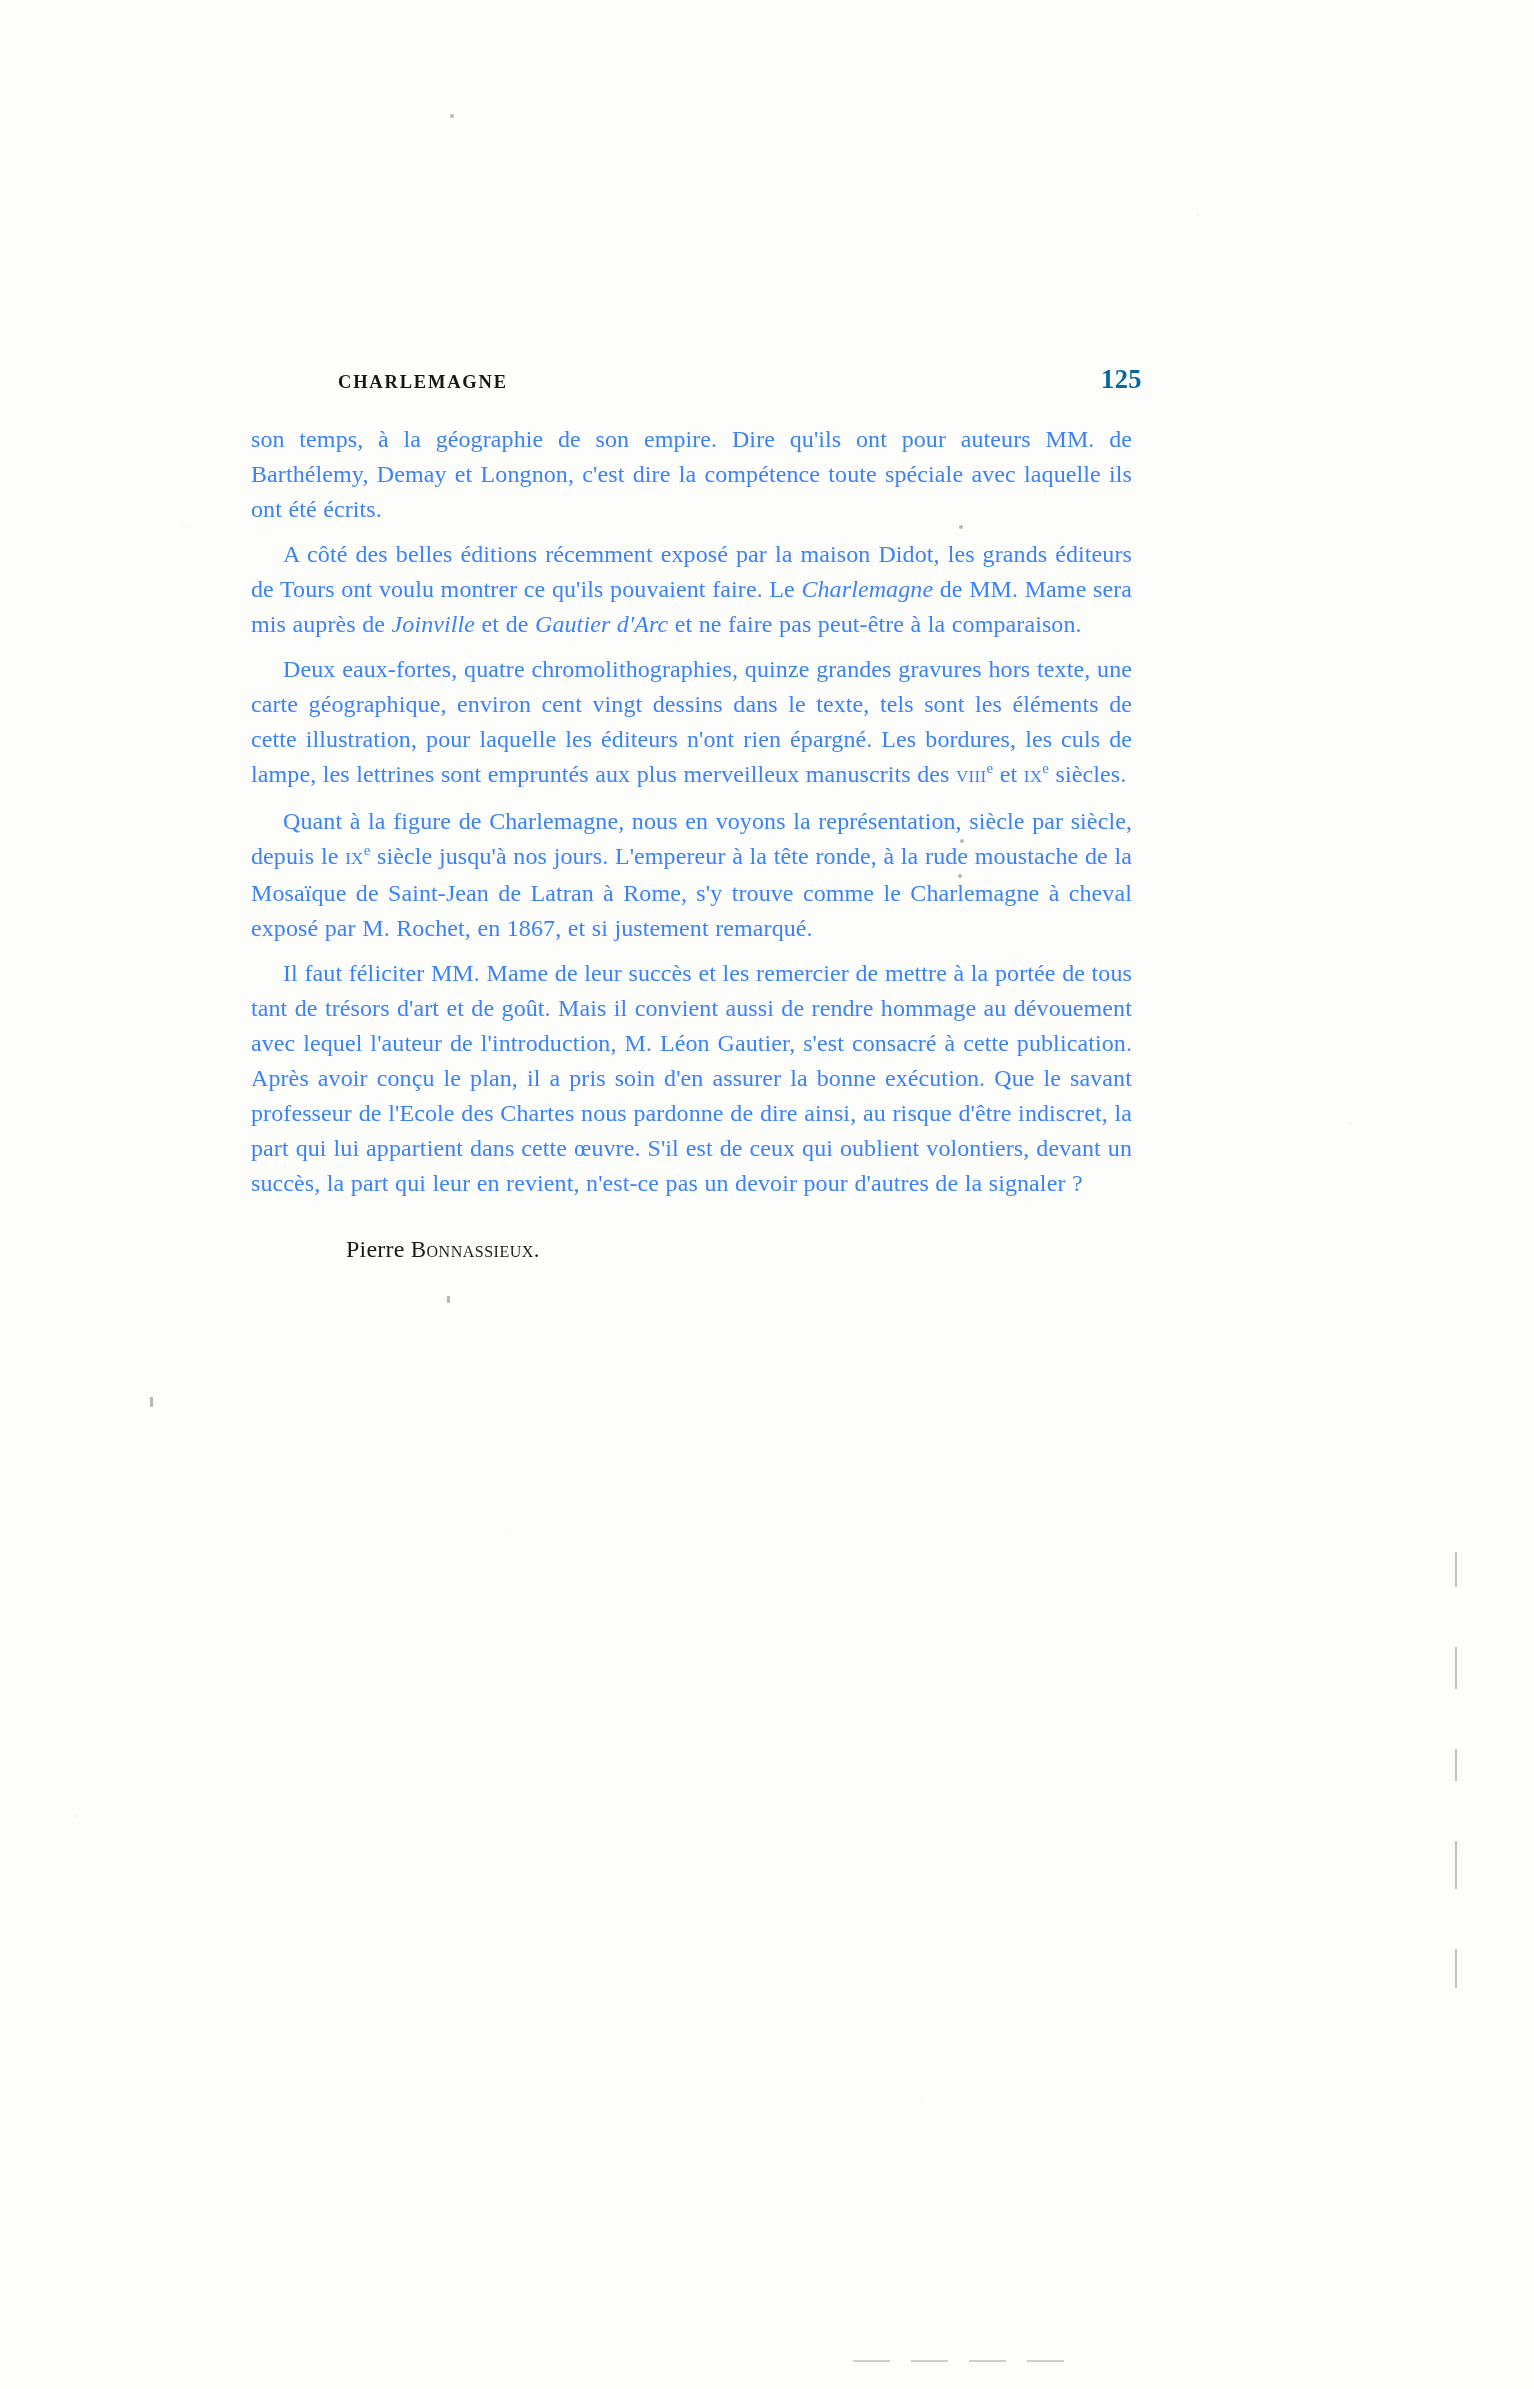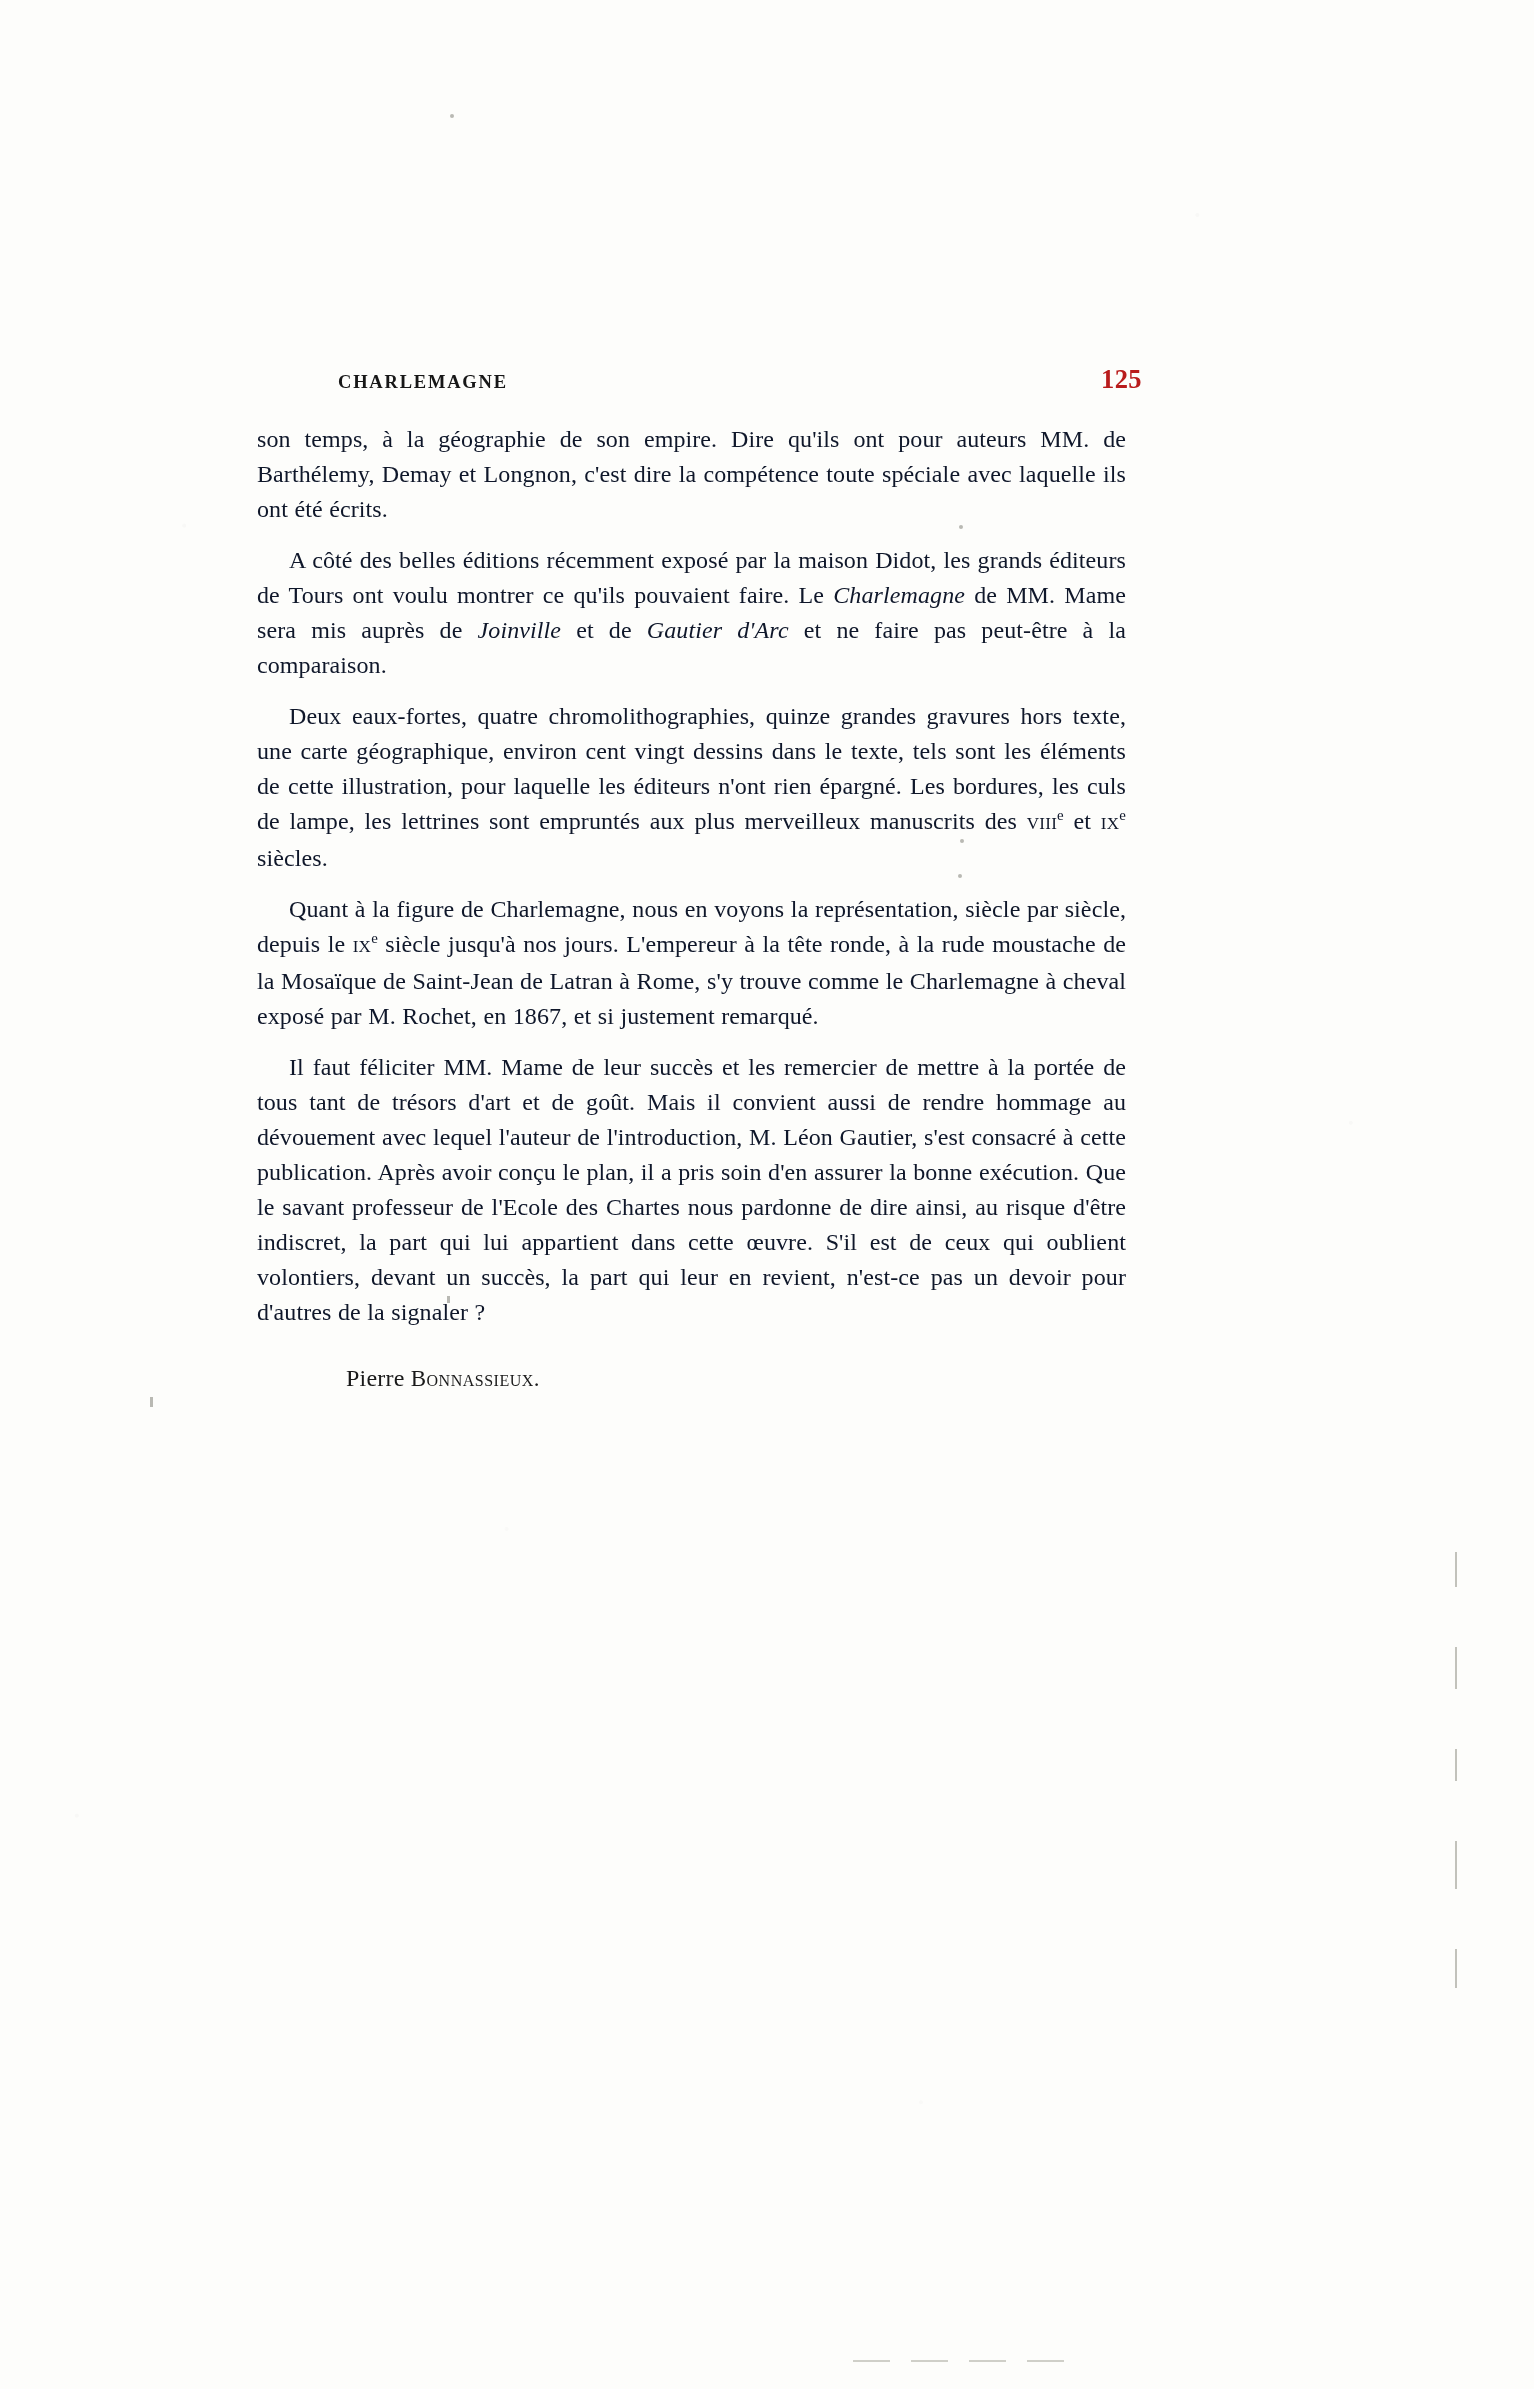--- a/index.html
+++ b/index.html
@@ -50,30 +50,30 @@
     font-family: "Liberation Serif", serif;
     font-weight: bold;
     font-size: 18.5px;
     letter-spacing: 1.8px;
     color: #171717;
   }
   .folio {
     font-family: "Liberation Serif", serif;
     font-size: 26.5px;
     font-weight: bold;
-    color: #b91c1c;
+    color: #0369a1;
     letter-spacing: 0.4px;
   }
   p.body {
-    margin: 16px;
+    margin: 10px;
     font-size: 24px;
     line-height: 35px;
     text-align: justify;
     text-justify: inter-word;
-    color: #0f172a;
+    color: #3b82f6;
     letter-spacing: 0.1px;
     word-spacing: 0.4px;
   }
   p.body + p.body {
     margin-top: 0;
   }
   p.indent {
     text-indent: 32px;
   }
   .it { font-style: italic; }

